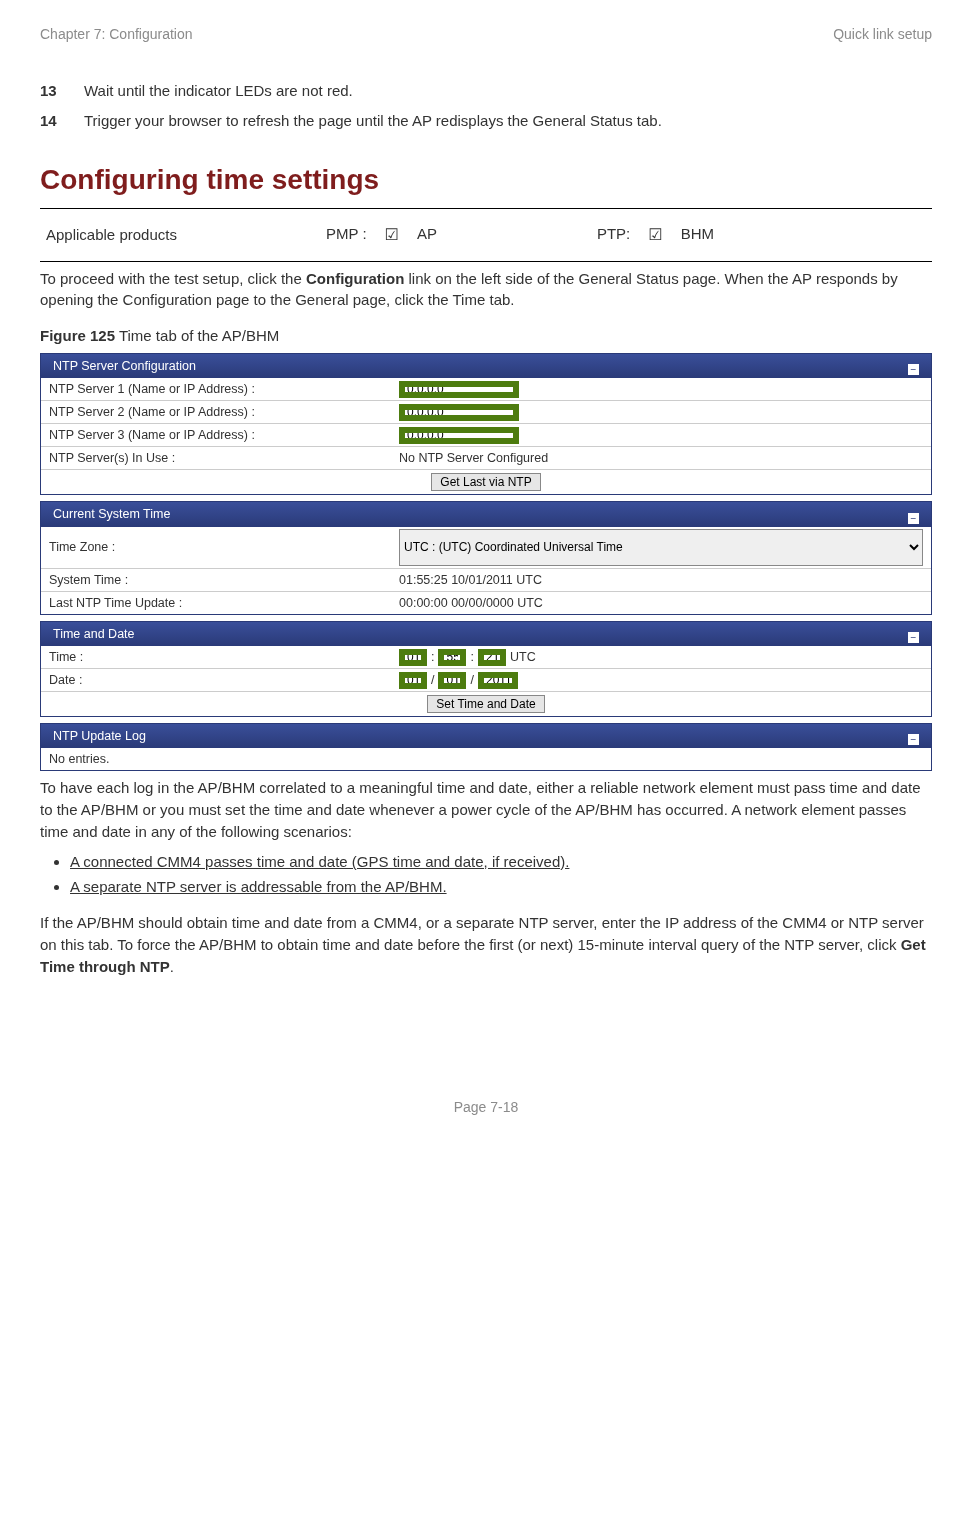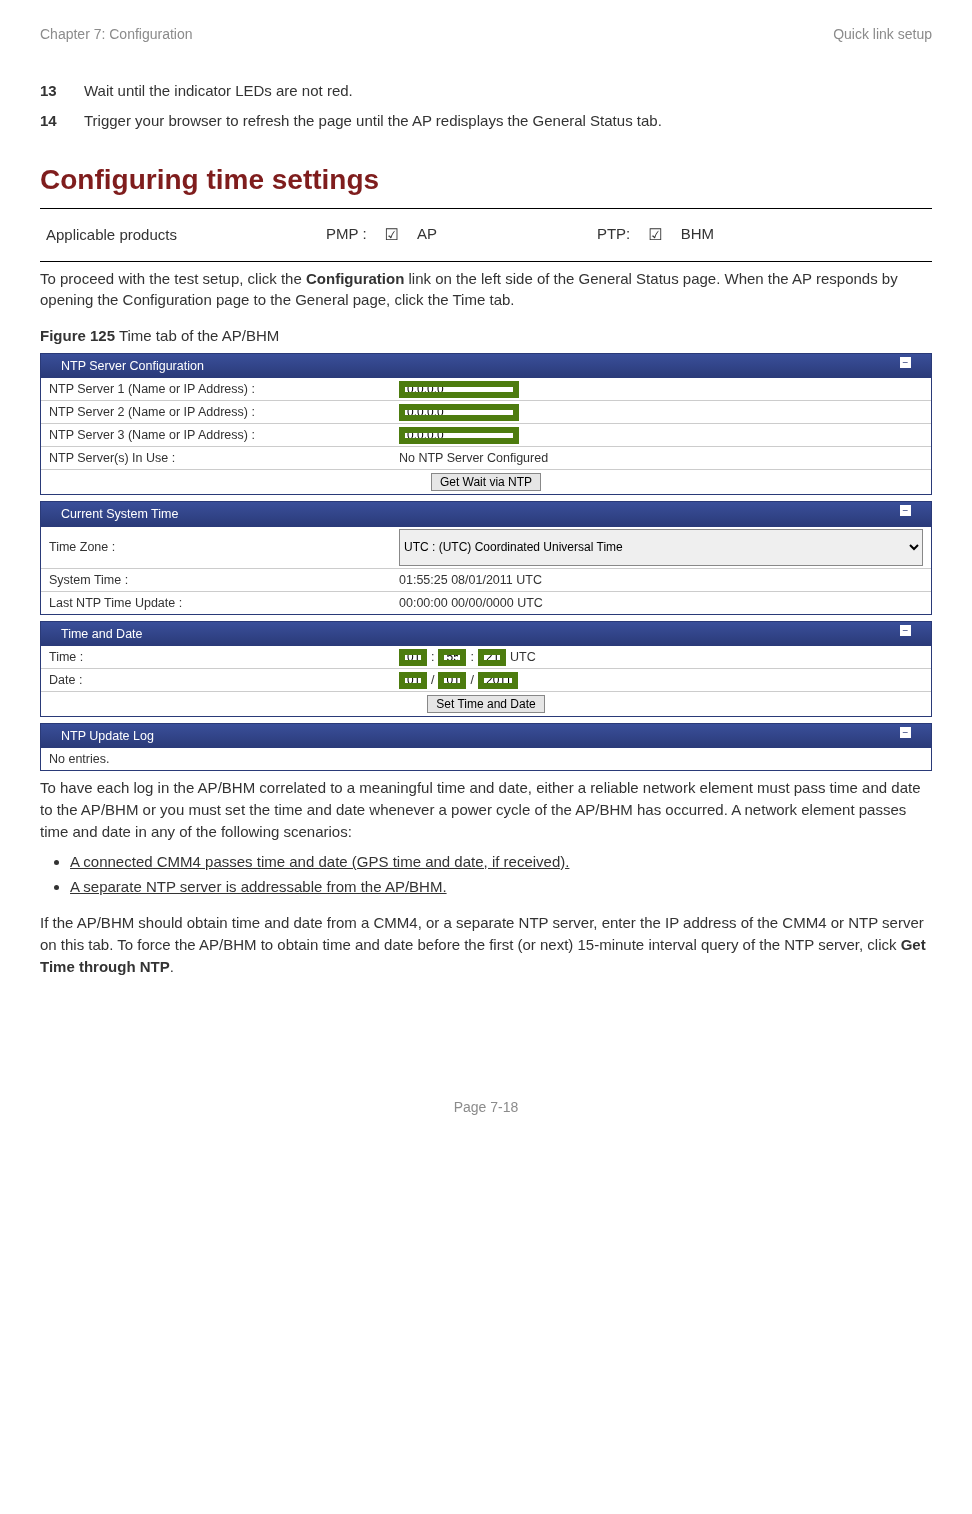--- a/index.html
+++ b/index.html
@@ -28,24 +28,24 @@
   .applicable-row .lbl { width: 280px; }
   .applicable-row .grp { display: flex; align-items: flex-start; gap: 18px; margin-right: 160px; }
   .chk { font-family: "Segoe UI Symbol","Arial Unicode MS",sans-serif; font-size:16px; }
   p { margin: 2px 0; }
   .figcap { font-weight: normal; margin-top:14px; }
   .figcap b { font-weight: bold; }
   .panel { border: 1px solid #2a3a78; margin: 6px 0; font-size: 12.5px; }
   .panel-hd {
     background: linear-gradient(#3a4f9a,#2a3a78);
     color: #fff;
-    padding: 3px 20px;
+    padding: 3px 12px;
     display: flex;
     justify-content: space-between;
-    align-items:flex-start;
+    align-items:flex-end;
   }
   .panel-hd .collapse-icon {
     width:11px;height:11px;border:1px solid #fff;background:#fff;color:#2a3a78;
     font-size:10px;line-height:9px;text-align:center;
   }
   .panel-body { background:#fff; }
   .panel-row {
     display:flex;
     border-bottom:1px solid #ccc;
     padding:2px 8px;
@@ -139,40 +139,40 @@
       <div class="lab">NTP Server 3 (Name or IP Address) :</div>
       <div class="val">
           <input class="txt w120" value="0.0.0.0" style="">
         </div>
     </div>
     <div class="panel-row">
       <div class="lab">NTP Server(s) In Use :</div>
       <div class="val">No NTP Server Configured</div>
     </div>
     <div class="panel-row btn-row">
-      <button class="btn">Get Wait via NTP</button>
+      <button class="btn">Get Last via NTP</button>
     </div>
   </div>
 </div>
 
 <div class="panel">
   <div class="panel-hd">
     <span>Current System Time</span>
     <span class="collapse-icon">−</span>
   </div>
   <div class="panel-body">
     <div class="panel-row">
       <div class="lab">Time Zone :</div>
       <div class="val">
           <select class="sel"><option>UTC : (UTC) Coordinated Universal Time</option></select>
         </div>
     </div>
     <div class="panel-row">
       <div class="lab">System Time :</div>
-      <div class="val">01:55:25 08/01/2011 UTC</div>
+      <div class="val">01:55:25 10/01/2011 UTC</div>
     </div>
     <div class="panel-row">
       <div class="lab">Last NTP Time Update :</div>
       <div class="val">00:00:00 00/00/0000 UTC</div>
     </div>
   </div>
 </div>
 
 <div class="panel">
   <div class="panel-hd">

